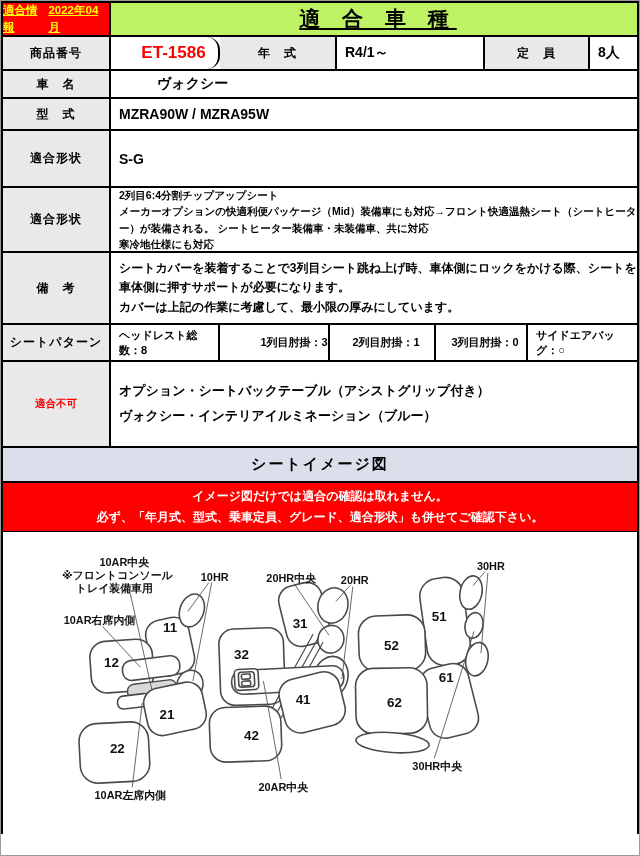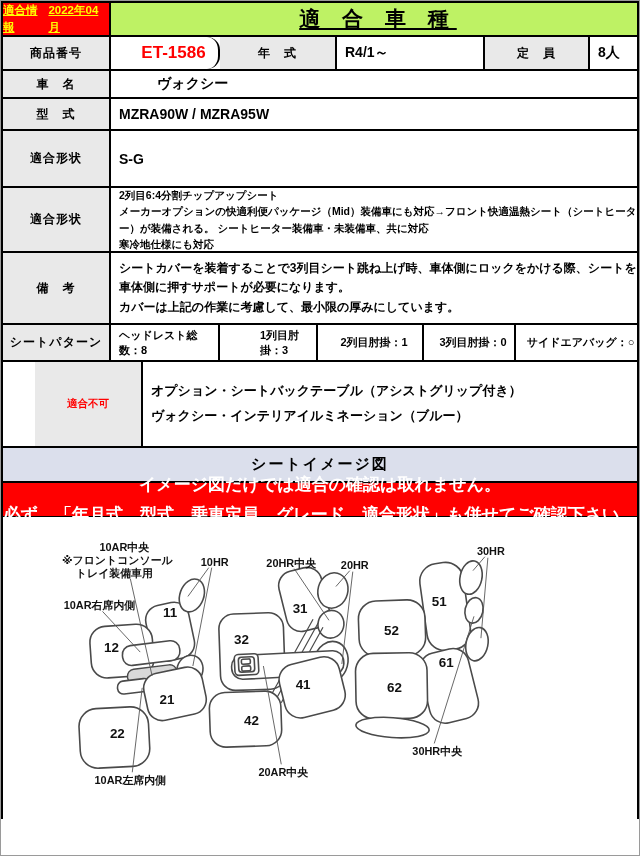--- a/index.html
+++ b/index.html
@@ -35,41 +35,41 @@
     font-size:21px; letter-spacing:8px; text-indent:8px;text-decoration:underline;
   }
 
   .h36{ height:34px; flex:none; } .h35{ height:28px; flex:none;gap:38px; }
   .h34{ height:32px; flex:none; } .h59{ height:57px; flex:none; }
   .h67{ height:65px; flex:none; } .h74{ height:72px; flex:none; }
   .h39{ height:37px; flex:none; } .h88{ height:86px; flex:none; }
 
   .w108{ width:108px; } .w109{ width:109px; } .w103{ width:117px; }
   .w160{ width:148px; } .w105{ width:105px; } .wrest{ flex:1; }
-  .w110{ width:98px;padding-left:40px; } .w106{ width:106px; } .w100{ width:92px; }
+  .w110{ width:110px;padding-left:40px; } .w106{ width:106px; } .w100{ width:92px; }
 
   .etno{ color:#ff0000; font-size:17px; justify-content:center; padding-left:18px;border-radius:13px; }
   .bigval{ font-size:14px; }
 
   .multiline{ flex-direction:column; align-items:flex-start; justify-content:center; padding:3px 0 3px 8px; }
   .shape-lines div{ font-size:10.5px; line-height:1.55; }
   .notes-lines div{ font-size:12px; line-height:1.6; }
   .ng-lines div{ font-size:13px; line-height:1.9; }
-  .ng-lbl{ color:#ff0000; font-size:10.5px; letter-spacing:0;margin-left:32px; }
+  .ng-lbl{ color:#ff0000; font-size:10.5px; letter-spacing:0; }
 
   .pat-cell{ justify-content:center; font-size:11px; letter-spacing:0; }
 
   .sec-title{
     height:35px; flex:none; background:#dbdfec; border-bottom:2px solid #000;
     display:flex; align-items:center; justify-content:center; font-size:15px; letter-spacing:2px;
   }
   .banner{
-    height:34px; flex:none; background:#ff0000; color:#fff;
+    height:49px; flex:none; background:#ff0000; color:#fff;
     display:flex; flex-direction:column; align-items:center; justify-content:center;
-    font-size:17px; line-height:1.75; border-bottom:1px solid #000;
+    font-size:12px; line-height:1.75; border-bottom:1px solid #000;
   }
   .diagram-wrap{ flex:1; background:#fff; position:relative; }
   svg text{ font-family:"Liberation Sans","DejaVu Sans",sans-serif; font-weight:bold; fill:#111; }
   .dlabel{ font-size:11px; }
   .dnum{ font-size:13.5px; }
   .seat{ fill:#fff; stroke:#4a4a4a; stroke-width:1.6; }
   .seat-shaded{ fill:#d9d9d9; stroke:#4a4a4a; stroke-width:1.4; }
   .leader{ stroke:#555; stroke-width:0.9; fill:none; }
   .belt{ stroke:#4a4a4a; stroke-width:1.2; fill:none; }
 </style>

